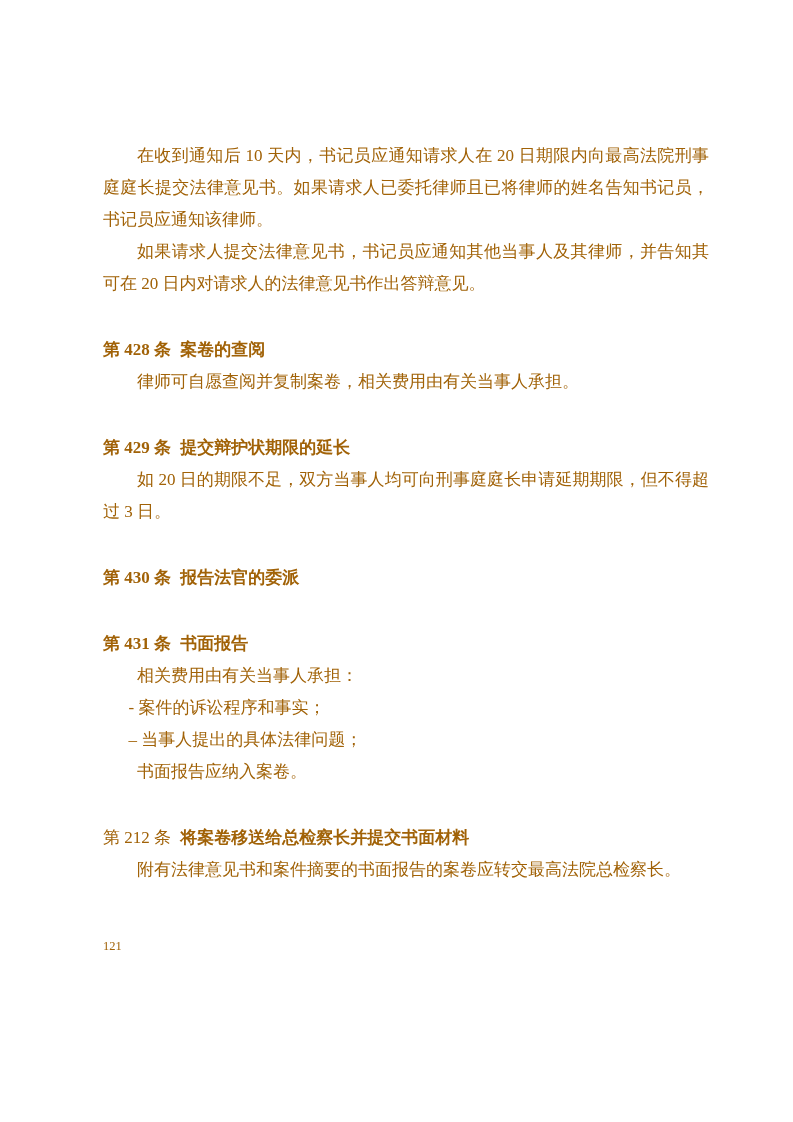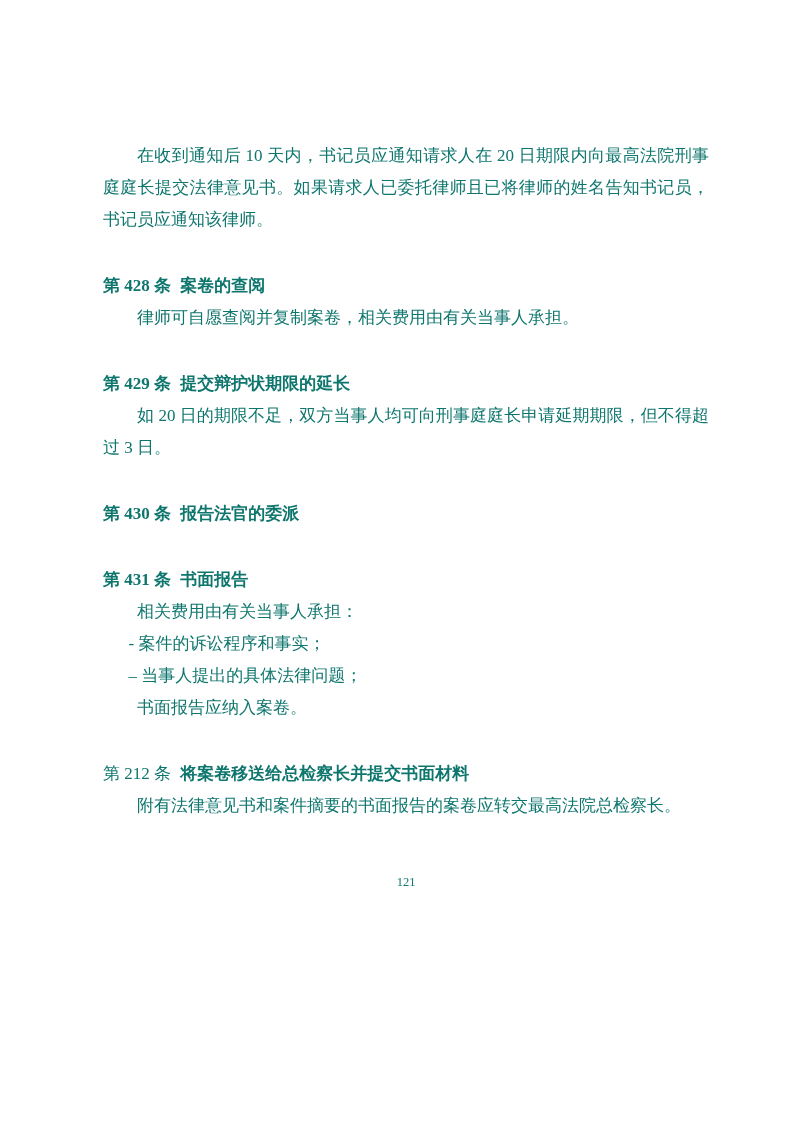--- a/index.html
+++ b/index.html
@@ -9,21 +9,21 @@
   }
   .page {
     position: relative;
     width: 793px;
     height: 1122px;
     margin: 0 auto;
     background: #ffffff;
     box-sizing: border-box;
     padding: 140px 84px 0 103px;
     font-family: "Liberation Serif", "DejaVu Serif", serif;
-    color: #0f766e;
+    color: #a16207;
     overflow: hidden;
   }
   .para {
     margin: 0;
     font-size: 17px;
     line-height: 32px;
     text-align: justify;
     text-indent: 2em;
   }
   .article-heading {
@@ -42,30 +42,31 @@
     font-weight: normal;
   }
   .bullet {
     text-indent: 1.5em;
     font-family: Liberation Serif, serif;
   }
   .page-number {
     margin-top: 52px;
     font-size: 12.5px;
     line-height: 16px;
-    text-align: center;
+    text-align: left;
     text-indent: 0;
   }
 </style>
 </head>
 <body>
 
 <div class="page">
 
   <p class="para">在收到通知后 10 天内，书记员应通知请求人在 20 日期限内向最高法院刑事庭庭长提交法律意见书。如果请求人已委托律师且已将律师的姓名告知书记员，书记员应通知该律师。</p>
+  <p class="para">如果请求人提交法律意见书，书记员应通知其他当事人及其律师，并告知其可在 20 日内对请求人的法律意见书作出答辩意见。</p>
 
   <h2 class="article-heading">
     <span class="art-num">第 428 条</span><span class="art-title">案卷的查阅</span>
   </h2>
   <p class="para">律师可自愿查阅并复制案卷，相关费用由有关当事人承担。</p>
 
   <h2 class="article-heading">
     <span class="art-num">第 429 条</span><span class="art-title">提交辩护状期限的延长</span>
   </h2>
   <p class="para">如 20 日的期限不足，双方当事人均可向刑事庭庭长申请延期期限，但不得超过 3 日。</p>

